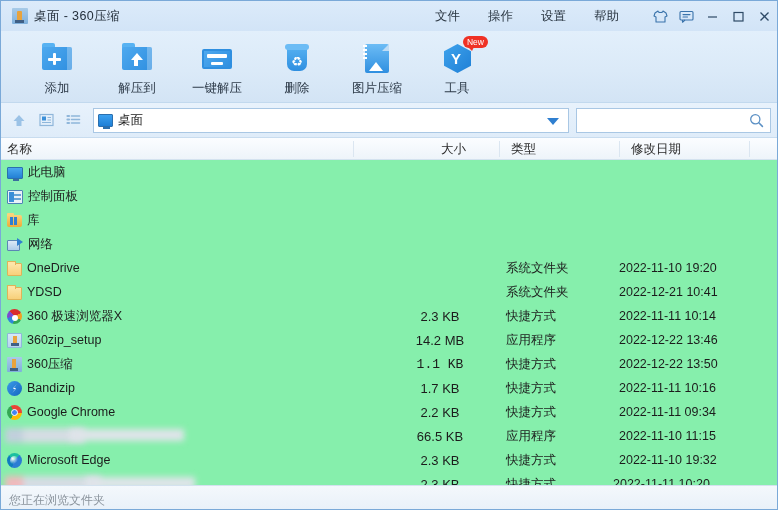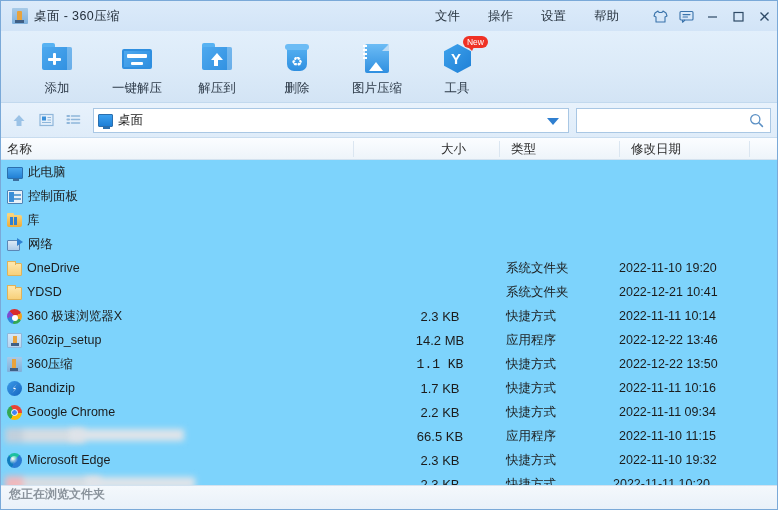--- a/index.html
+++ b/index.html
@@ -256,21 +256,21 @@
   }
   .col-sep {
     position: absolute; top: 3px; height: 16px;
     width: 1px; background: #dbe6f1;
   }
 
   
   .filelist {
     flex: 1;
     position: relative;
-    background: #7dd3fc;
+    background: #86efac;
     overflow: hidden;
   }
   .row {
     position: absolute; left: 0; right: 0;
     height: 24px;
     display: flex; align-items: center;
     cursor: default;
   }
   .cell-name {
     position: absolute; left: 6px;
@@ -427,24 +427,23 @@
     content: ""; position: absolute; left: 3px; top: 3px;
     width: 9px; height: 9px; border-radius: 50%;
     background: radial-gradient(circle at 30% 30%, #ffffff 0%, transparent 60%);
   }
 
   
   .statusbar {
     height: 24px;
     background: linear-gradient(to bottom, #f4f8fc 0%, #e9f1f9 100%);
     border-top: 1px solid #d4e2ef;
-    display: flex; align-items: flex-start;
+    display: flex; align-items: flex-end;
     padding-left: 8px;
     flex: none;
-    font-weight: bold;
   }
   .status-text { font-size: 12px; color: #8a939c; }
 </style>
 </head>
 <body>
 
 <div id="app">
 
   <div class="titlebar">
     <div class="title-left">
@@ -498,36 +497,36 @@
           <div class="ico-folder-base"></div>
           <div class="ico-folder-side"></div>
         <div class="plus-v"></div>
           <div class="plus-h"></div>
       </div>
       <div class="tb-label">添加</div>
     </div>
 
     <div class="tb-btn">
       <div class="tb-ico">
-        <div class="ico-extract-box"></div>
-          <div class="ex-bar1"></div>
-          <div class="ex-bar2"></div>
-      </div>
-      <div class="tb-label">一键解压</div>
-    </div>
-
-    <div class="tb-btn">
-      <div class="tb-ico">
         <div class="ico-folder-tab"></div>
           <div class="ico-folder-base"></div>
           <div class="ico-folder-side"></div>
         <div class="up-arrow"></div>
           <div class="up-stem"></div>
       </div>
       <div class="tb-label">解压到</div>
+    </div>
+
+    <div class="tb-btn">
+      <div class="tb-ico">
+        <div class="ico-extract-box"></div>
+          <div class="ex-bar1"></div>
+          <div class="ex-bar2"></div>
+      </div>
+      <div class="tb-label">一键解压</div>
     </div>
 
     <div class="tb-btn">
       <div class="tb-ico">
         <div class="ico-bin">
             <span class="recycle">♻</span>
           </div>
       </div>
       <div class="tb-label">删除</div>
     </div>

